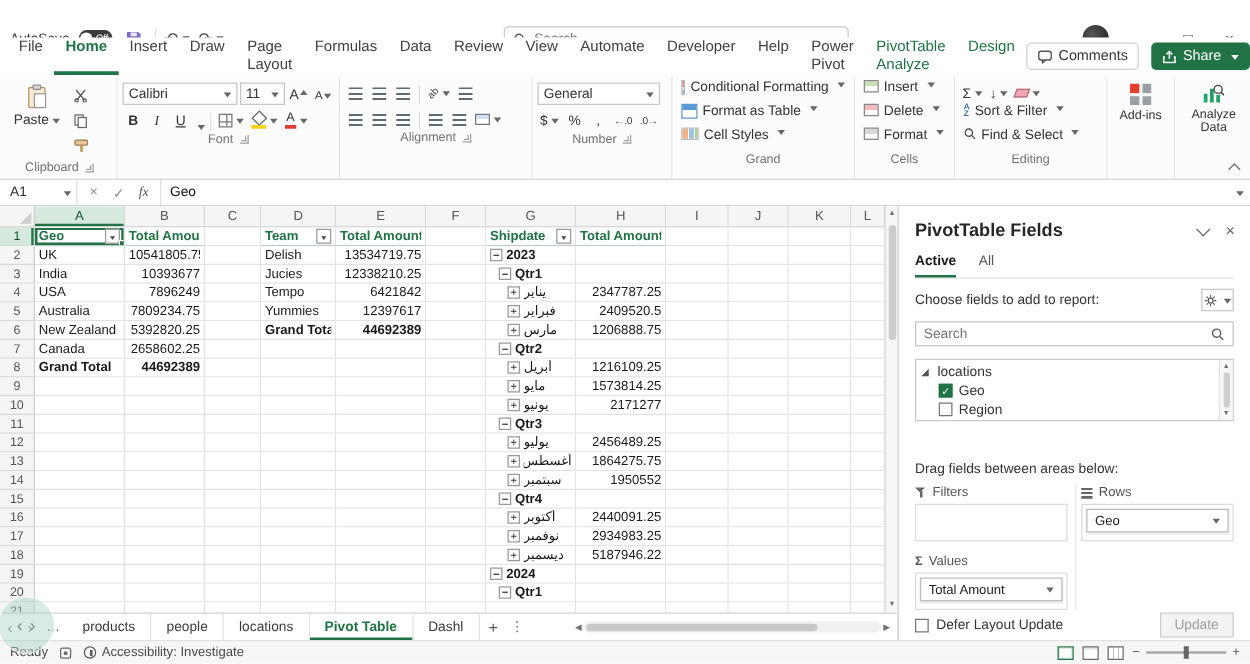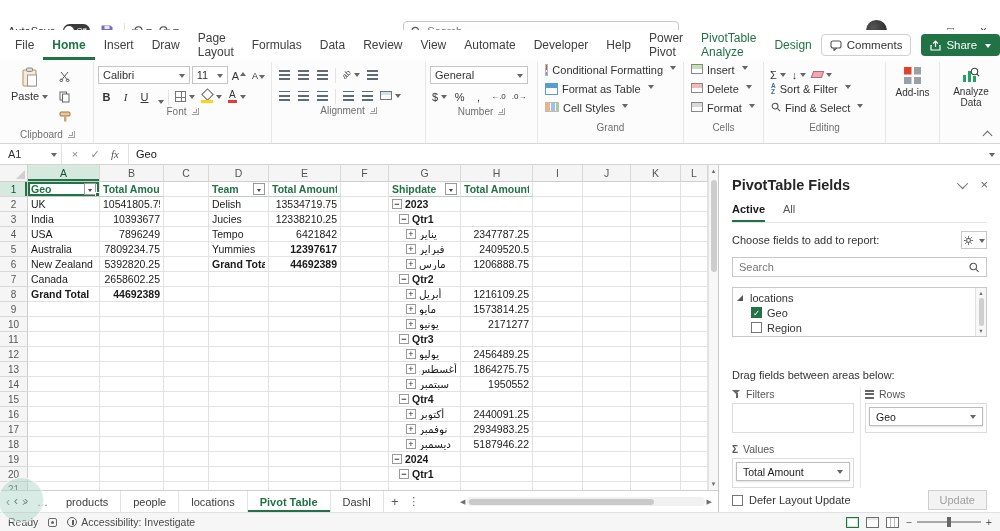--- a/index.html
+++ b/index.html
@@ -21,21 +21,21 @@
   .searchbox input{border:none;outline:none;background:transparent;font-size:11px;color:#444;width:100%;
     font-family:"Liberation Sans","DejaVu Sans",sans-serif}
   .tb-right{margin-left:auto;display:flex;align-items:center;height:30px}
   .avatar{width:21px;height:21px;border-radius:50%;background:radial-gradient(circle at 35% 35%,#555,#1d1d1d);margin-right:14px}
   .winbtn{width:33px;height:30px;display:flex;align-items:center;justify-content:center;color:#444;font-size:12px}
 
   
   .tabrow{position:absolute;top:30px;left:0;right:0;height:30px;display:flex;align-items:center;background:#fff;
     font-size:12px;color:#404040;padding:0 10px 0 6px}
   .rtabs{display:flex;align-items:stretch;height:30px}
-  .rtab{padding:0 9px;display:flex;align-items:center}
+  .rtab{padding:0 9px;display:flex;}
   .rtab.active{color:#217346;font-weight:700;box-shadow:inset 0 -3px 0 #217346}
   .rtab.ctx{color:#217346}
   .tab-actions{margin-left:auto;display:flex;align-items:center;gap:10px}
   .comments-btn{height:22px;border:1px solid #d0d0d0;border-radius:4px;display:flex;align-items:center;gap:5px;
     padding:0 8px;font-size:11.5px;color:#333;background:#fff}
   .share-btn{height:22px;border-radius:4px;background:#217346;color:#fff;display:flex;align-items:center;gap:5px;
     padding:0 9px;font-size:11.5px}
   .share-btn .dd{border-top-color:#fff}
 
   
@@ -756,21 +756,21 @@
             <div class="cell" style="width: 72px;">
               <span class="ct">Australia</span>
             </div>
             <div class="cell n" style="width: 64px;">
               <span class="ct">7809234.75</span>
             </div>
             <div class="cell" style="width: 45px;"></div>
             <div class="cell" style="width: 60px;">
               <span class="ct">Yummies</span>
             </div>
-            <div class="cell n" style="width: 72px; font-weight: bold;">
+            <div class="cell n" style="width: 72px;">
               <span class="ct">12397617</span>
             </div>
             <div class="cell" style="width: 48px;"></div>
             <div class="cell m" style="width: 72px;">
               <span class="exp">+</span>
               <span class="ct">فبراير</span>
             </div>
             <div class="cell n" style="width: 72px;">
               <span class="ct">2409520.5</span>
             </div>

